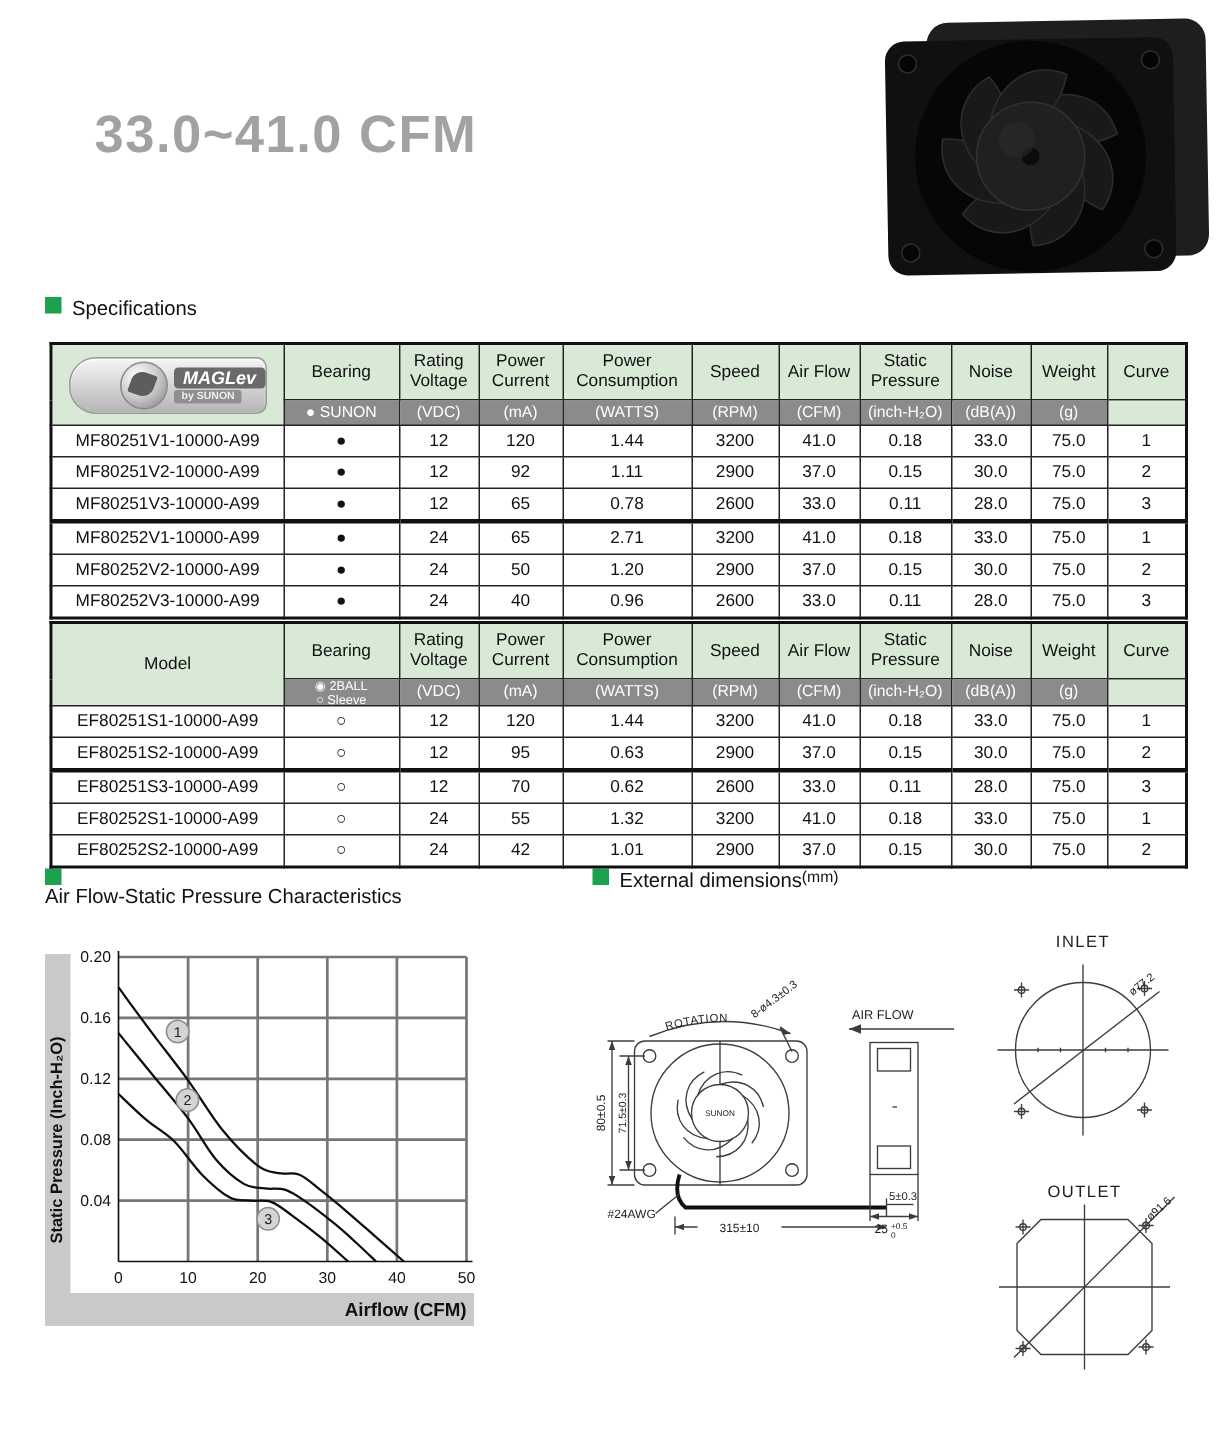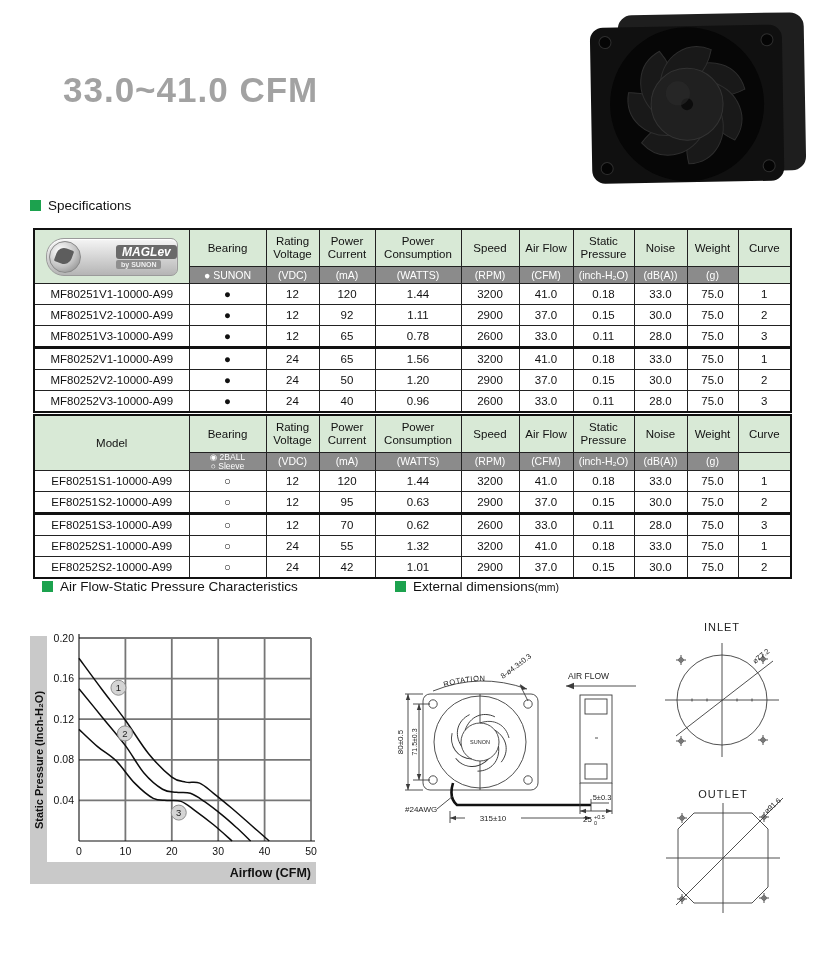--- a/index.html
+++ b/index.html
@@ -2,42 +2,42 @@
 <html><head>
 <meta charset="utf-8">
 <style>
   html,body{margin:0;padding:0;background:#fff;}
   .page{position:relative;width:821px;height:954px;background:#fff;overflow:hidden;
         font-family:"Liberation Sans",sans-serif;color:#1a1a1a;border-radius:10px;}
   
   .big-title{position:absolute;left:63px;top:70px;font-size:35px;font-weight:bold;
              color:#a2a2a2;letter-spacing:1px;}
   
-  .sec{position:absolute;font-size:13.5px;color:#111;display:flex;align-items:center;}
+  .sec{position:absolute;font-size:13.5px;color:#111;display:flex;align-items:flex-start;}
   .sec .sq{display:inline-block;width:11px;height:11px;background:#1ca24e;margin-right:7px;}
   .sec .small{font-size:10.5px;}
   .sec-spec{left:30px;top:198px;}
-  .sec-char{left:42px;top:579px;}
+  .sec-char{left:30px;top:579px;flex-direction:column;}
   .sec-dims{left:395px;top:579px;}
   
   .tbl-wrap{position:absolute;left:33px;}
   .t1{top:228px;} .t2{top:414px;}
   table.spec-table{border-collapse:collapse;table-layout:fixed;border:2px solid #111;}
   table.spec-table td{border:1px solid #222;text-align:center;vertical-align:middle;
       padding:0 1px;background:#fff;font-size:11.5px;color:#111;overflow:hidden;}
   table.spec-table tr.hdr td{background:#d8e9d6;height:36px;line-height:1.12;}
   table.spec-table tr.unit td{background:#8b8b8b;color:#fff;height:16px;font-size:10.5px;
       line-height:1.0;white-space:pre-line;}
   table.spec-table tr.unit td.greenu{background:#d8e9d6;}
   table.spec-table td.corner{background:#d8e9d6;}
   table.spec-table tr.data td{height:20px;}
   table.spec-table tr.thick td{border-bottom:3px solid #111;}
   table.spec-table tr.unit td.twoline{font-size:8.5px;}
   
-  .maglev{display:flex;align-items:center;justify-content:space-between;width:130px;height:36px;
+  .maglev{display:flex;align-items:center;justify-content:flex-end;width:130px;height:36px;
       margin:2px auto;background:linear-gradient(#f5f5f5,#b5b5b5);border:1px solid #9a9a9a;
       border-radius:18px 7px 7px 18px;box-shadow:inset 0 1px 1px #fff;}
   .maglev .emblem{width:30px;height:30px;border-radius:50%;margin-left:2px;flex:0 0 30px;
       background:radial-gradient(circle at 35% 30%,#ffffff,#c2c2c2 55%,#7e7e7e);
       border:1px solid #8a8a8a;position:relative;}
   .maglev .emblem::after{content:"";position:absolute;left:6px;top:6px;width:16px;height:16px;
       border-radius:50% 10% 50% 10%;background:#5d5d5d;transform:rotate(20deg);}
   .maglev .txt{display:flex;flex-direction:column;align-items:flex-start;margin-left:4px;}
   .maglev .brand{font-size:12px;font-weight:bold;font-style:italic;color:#fff;background:#6a6a6a;
       padding:0 6px;border-radius:3px;line-height:14px;}
@@ -197,21 +197,21 @@
             <td>0.11</td>
             <td>28.0</td>
             <td>75.0</td>
             <td>3</td>
           </tr>
           <tr class="data">
             <td>MF80252V1-10000-A99</td>
             <td>●</td>
             <td>24</td>
             <td>65</td>
-            <td>1.56</td>
+            <td>2.71</td>
             <td>3200</td>
             <td>41.0</td>
             <td>0.18</td>
             <td>33.0</td>
             <td>75.0</td>
             <td>1</td>
           </tr>
           <tr class="data">
             <td>MF80252V2-10000-A99</td>
             <td>●</td>

